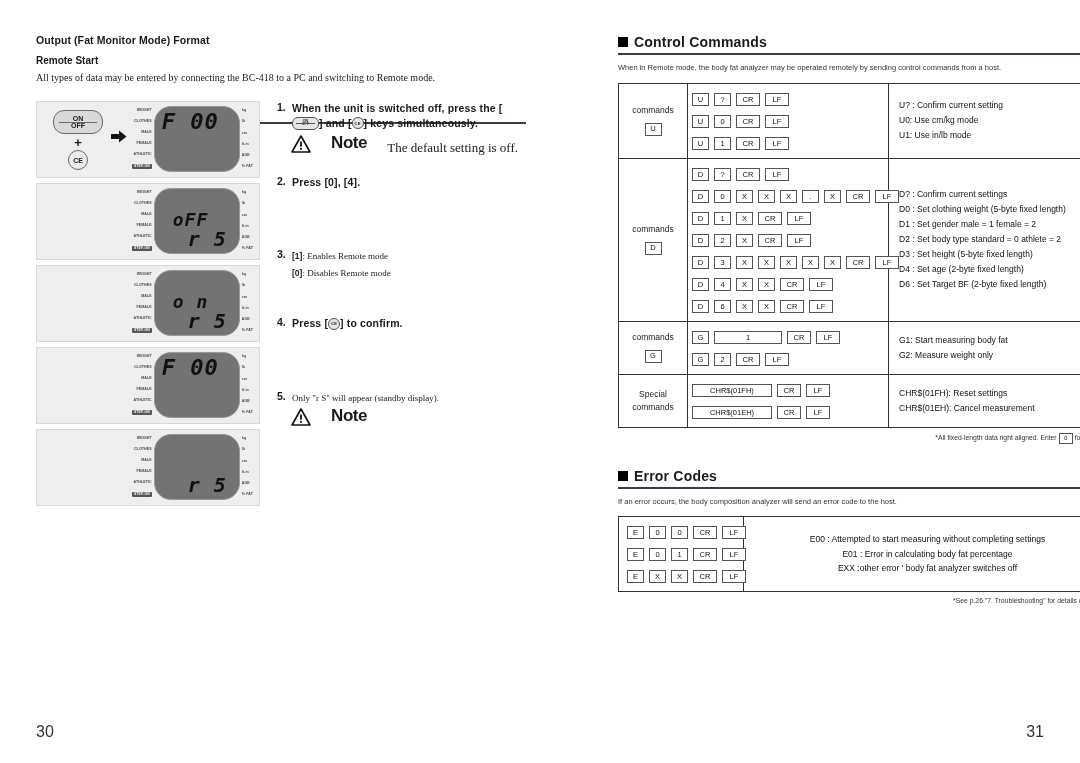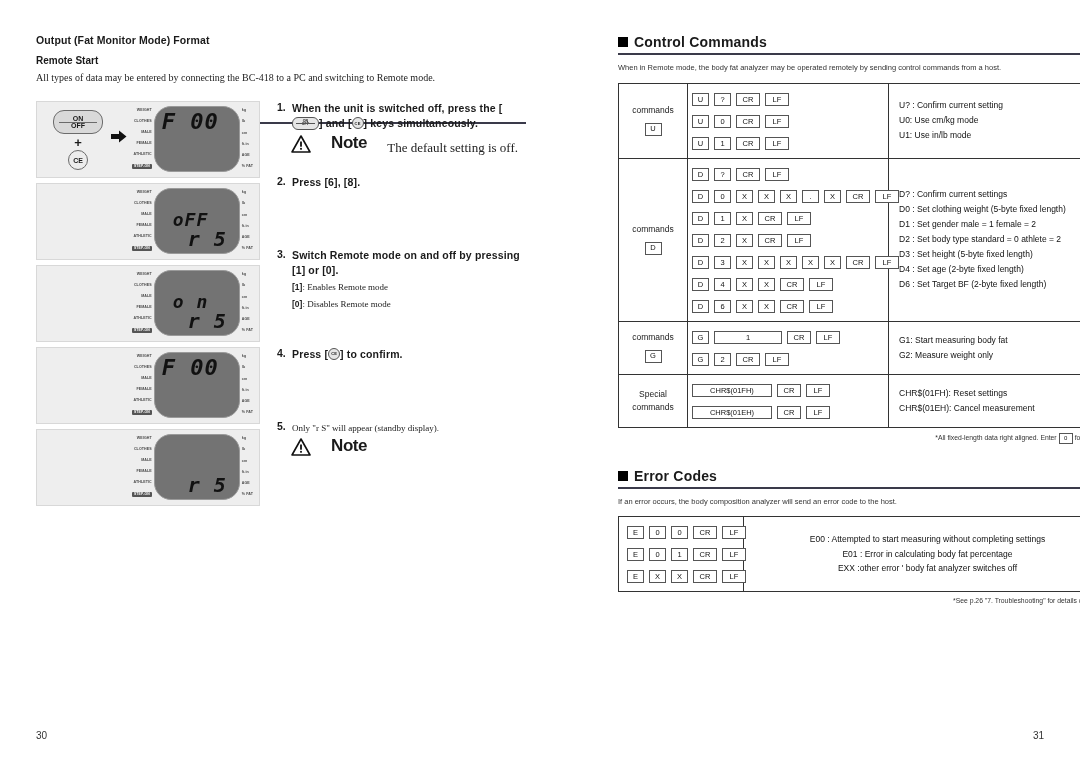--- a/index.html
+++ b/index.html
@@ -363,21 +363,21 @@
   table.err { width: 100%; border-collapse: collapse; table-layout: fixed; text-align: center; }
   table.err td { border: 1px solid #333; padding: 6px 4px; vertical-align: middle; }
   .err-seq { width: 112px; padding-left: 8px !important; }
   .err-desc { padding-left: 10px !important; }
 
   
   .pagenum {
     position: absolute;
     bottom: 22px;
     font-family: "Liberation Sans", sans-serif;
-    font-size: 10px;
+    font-size: 16px;
     color: #333;
   }
   .pagenum.left { left: 36px; }
   .pagenum.right { right: 36px; }
 </style>
 </head>
 <body>
 
 <div class="page">
 
@@ -546,28 +546,27 @@
         <rect x="9.1" y="6.5" width="1.8" height="5.2" fill="#111"></rect>
         <rect x="9.1" y="12.9" width="1.8" height="1.8" fill="#111"></rect>
       </svg>
       <span class="note-word">Note</span>
       <span class="note-text">The default setting is off.</span>
     </div>
 
     <div class="step" style="margin-top:18px;">
       <div class="step-num">2.</div>
       <div class="step-body">
-        <div class="step-title">Press [6],  [8].</div>
+        <div class="step-title">Press [0],  [4].</div>
       </div>
     </div>
 
     <div class="step" style="margin-top:58px;">
       <div class="step-num">3.</div>
       <div class="step-body">
-        <div class="step-title">Switch Remote mode on and off by pressing [1] or  [0].</div>
         <div class="step-sub"><b>[1]</b><span>: Enables Remote mode</span></div>
         <div class="step-sub" style="margin-top:4px;"><b>[0]</b><span>: Disables Remote mode</span></div>
       </div>
     </div>
 
     <div class="step" style="margin-top:36px;">
       <div class="step-num">4.</div>
       <div class="step-body">
         <div class="step-title"><span>Press [</span><span class="keyicon-ce">CE</span><span>] to confirm.</span></div>
       </div>

